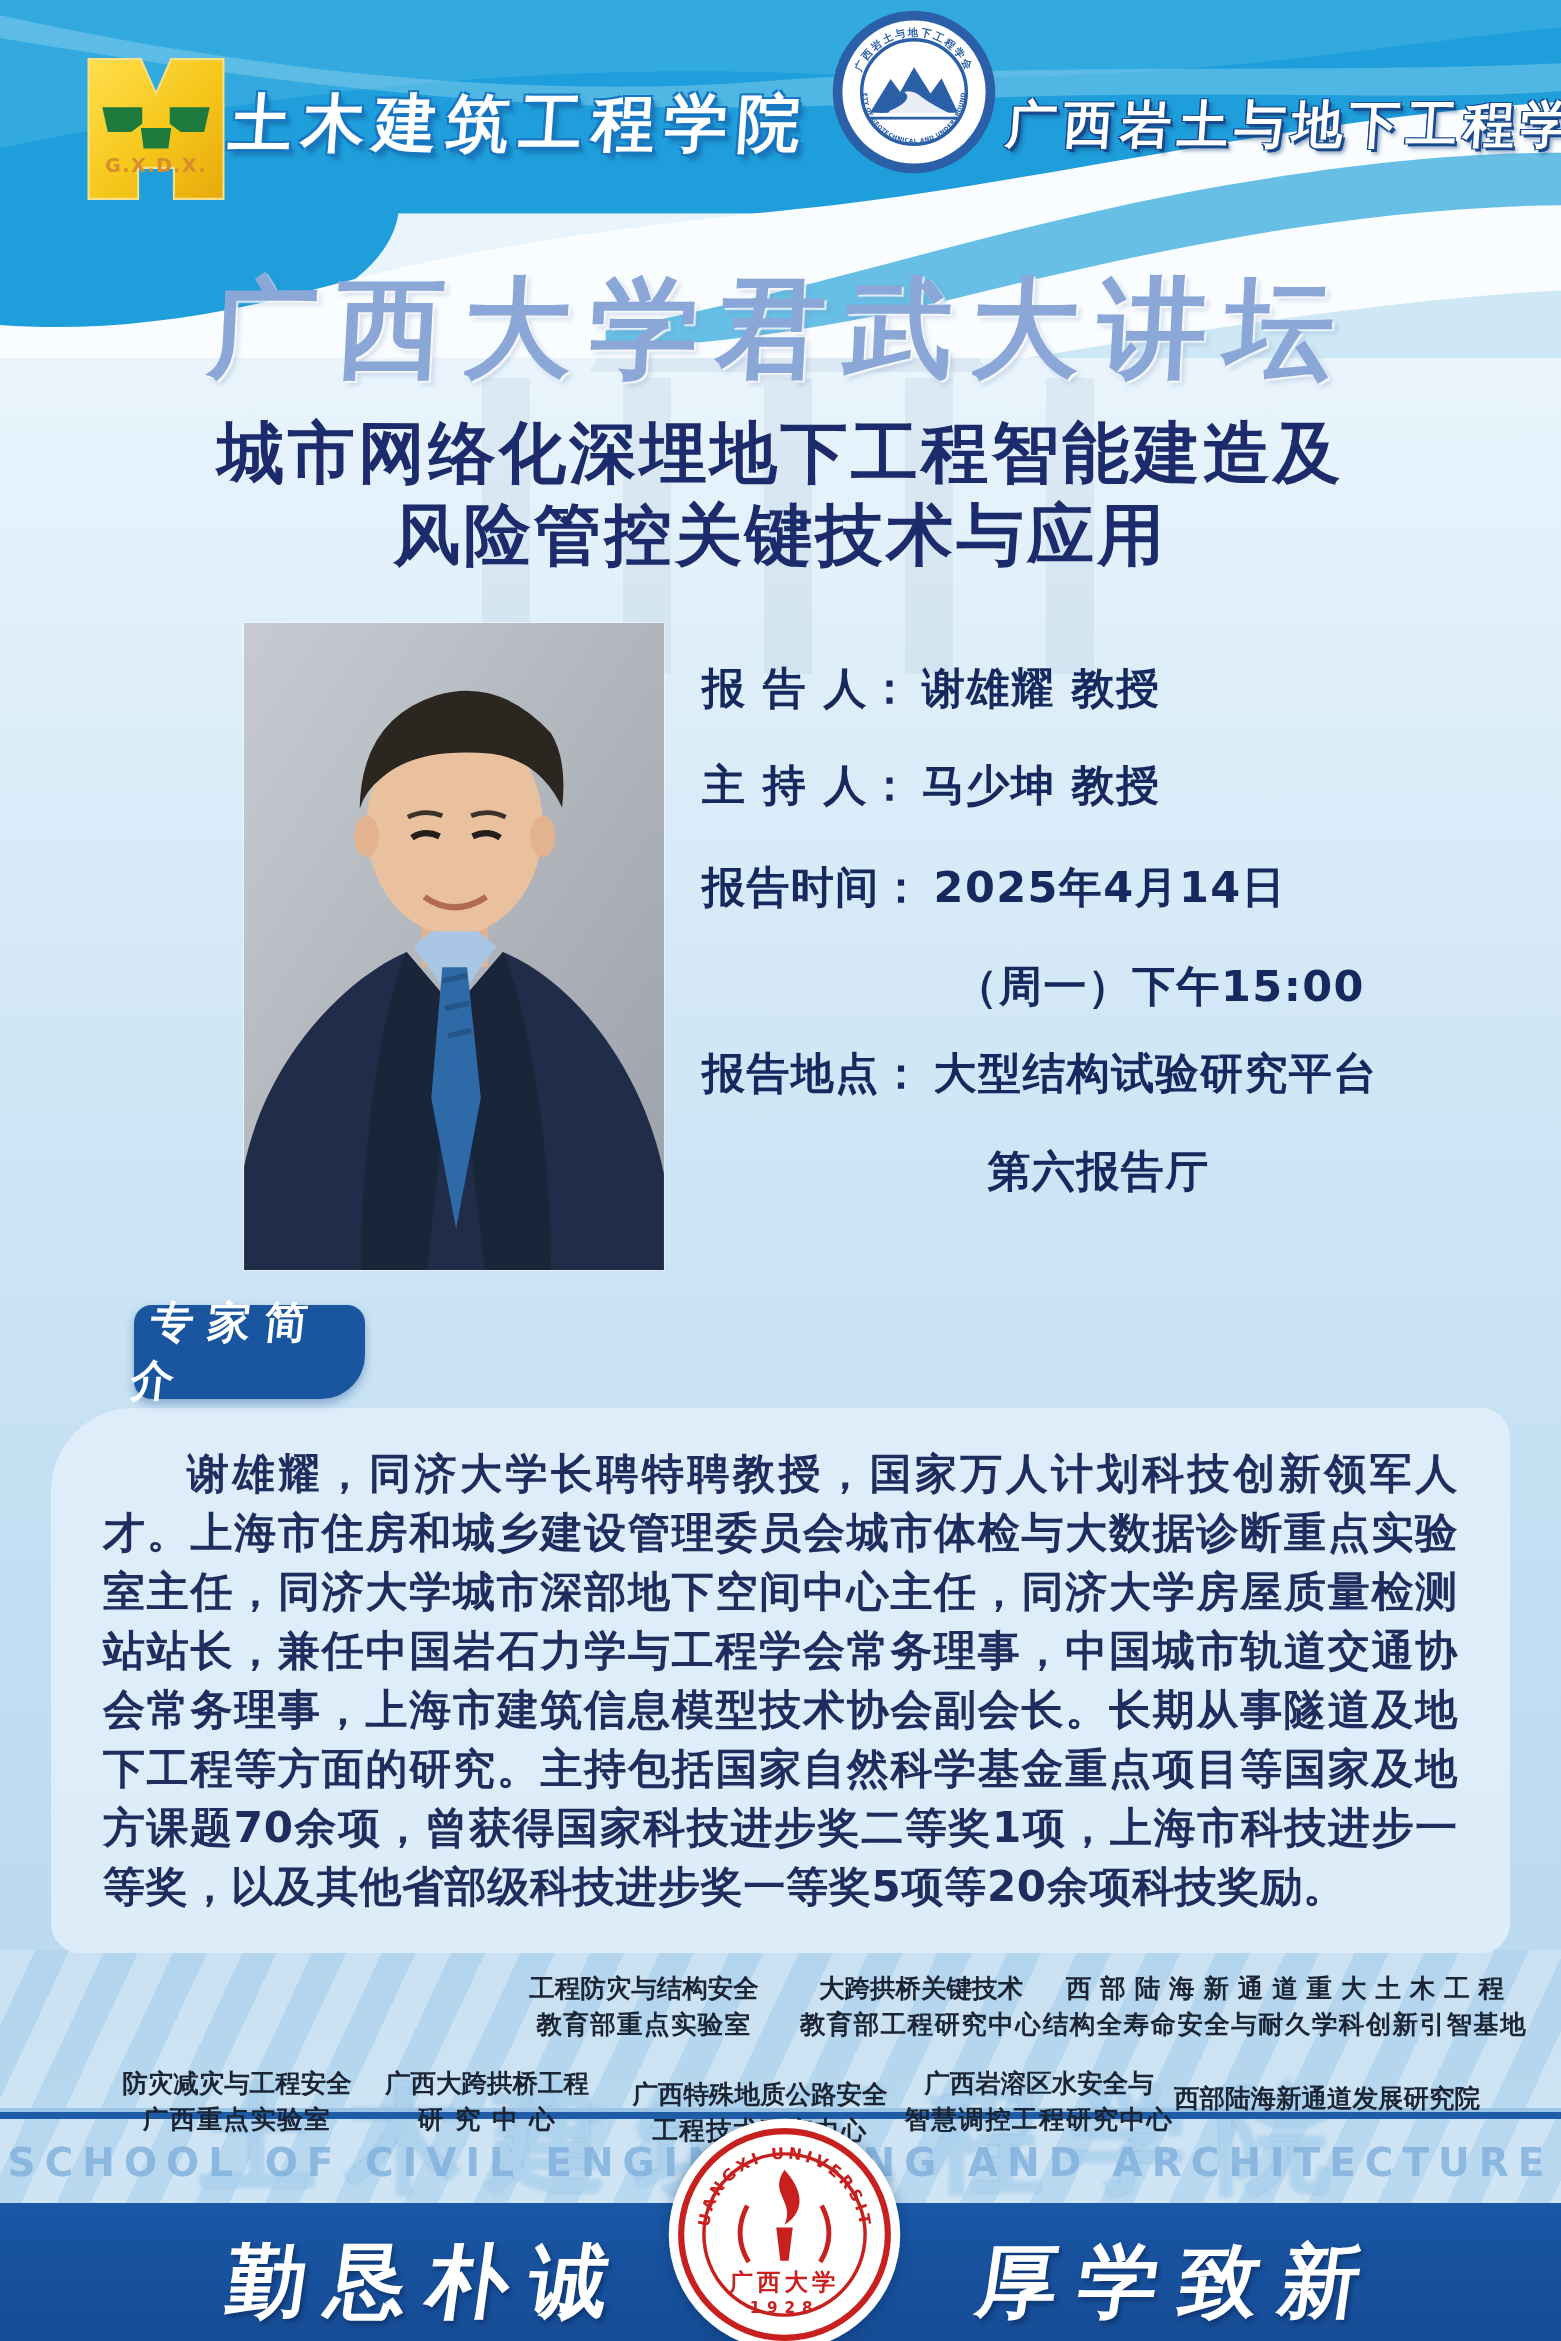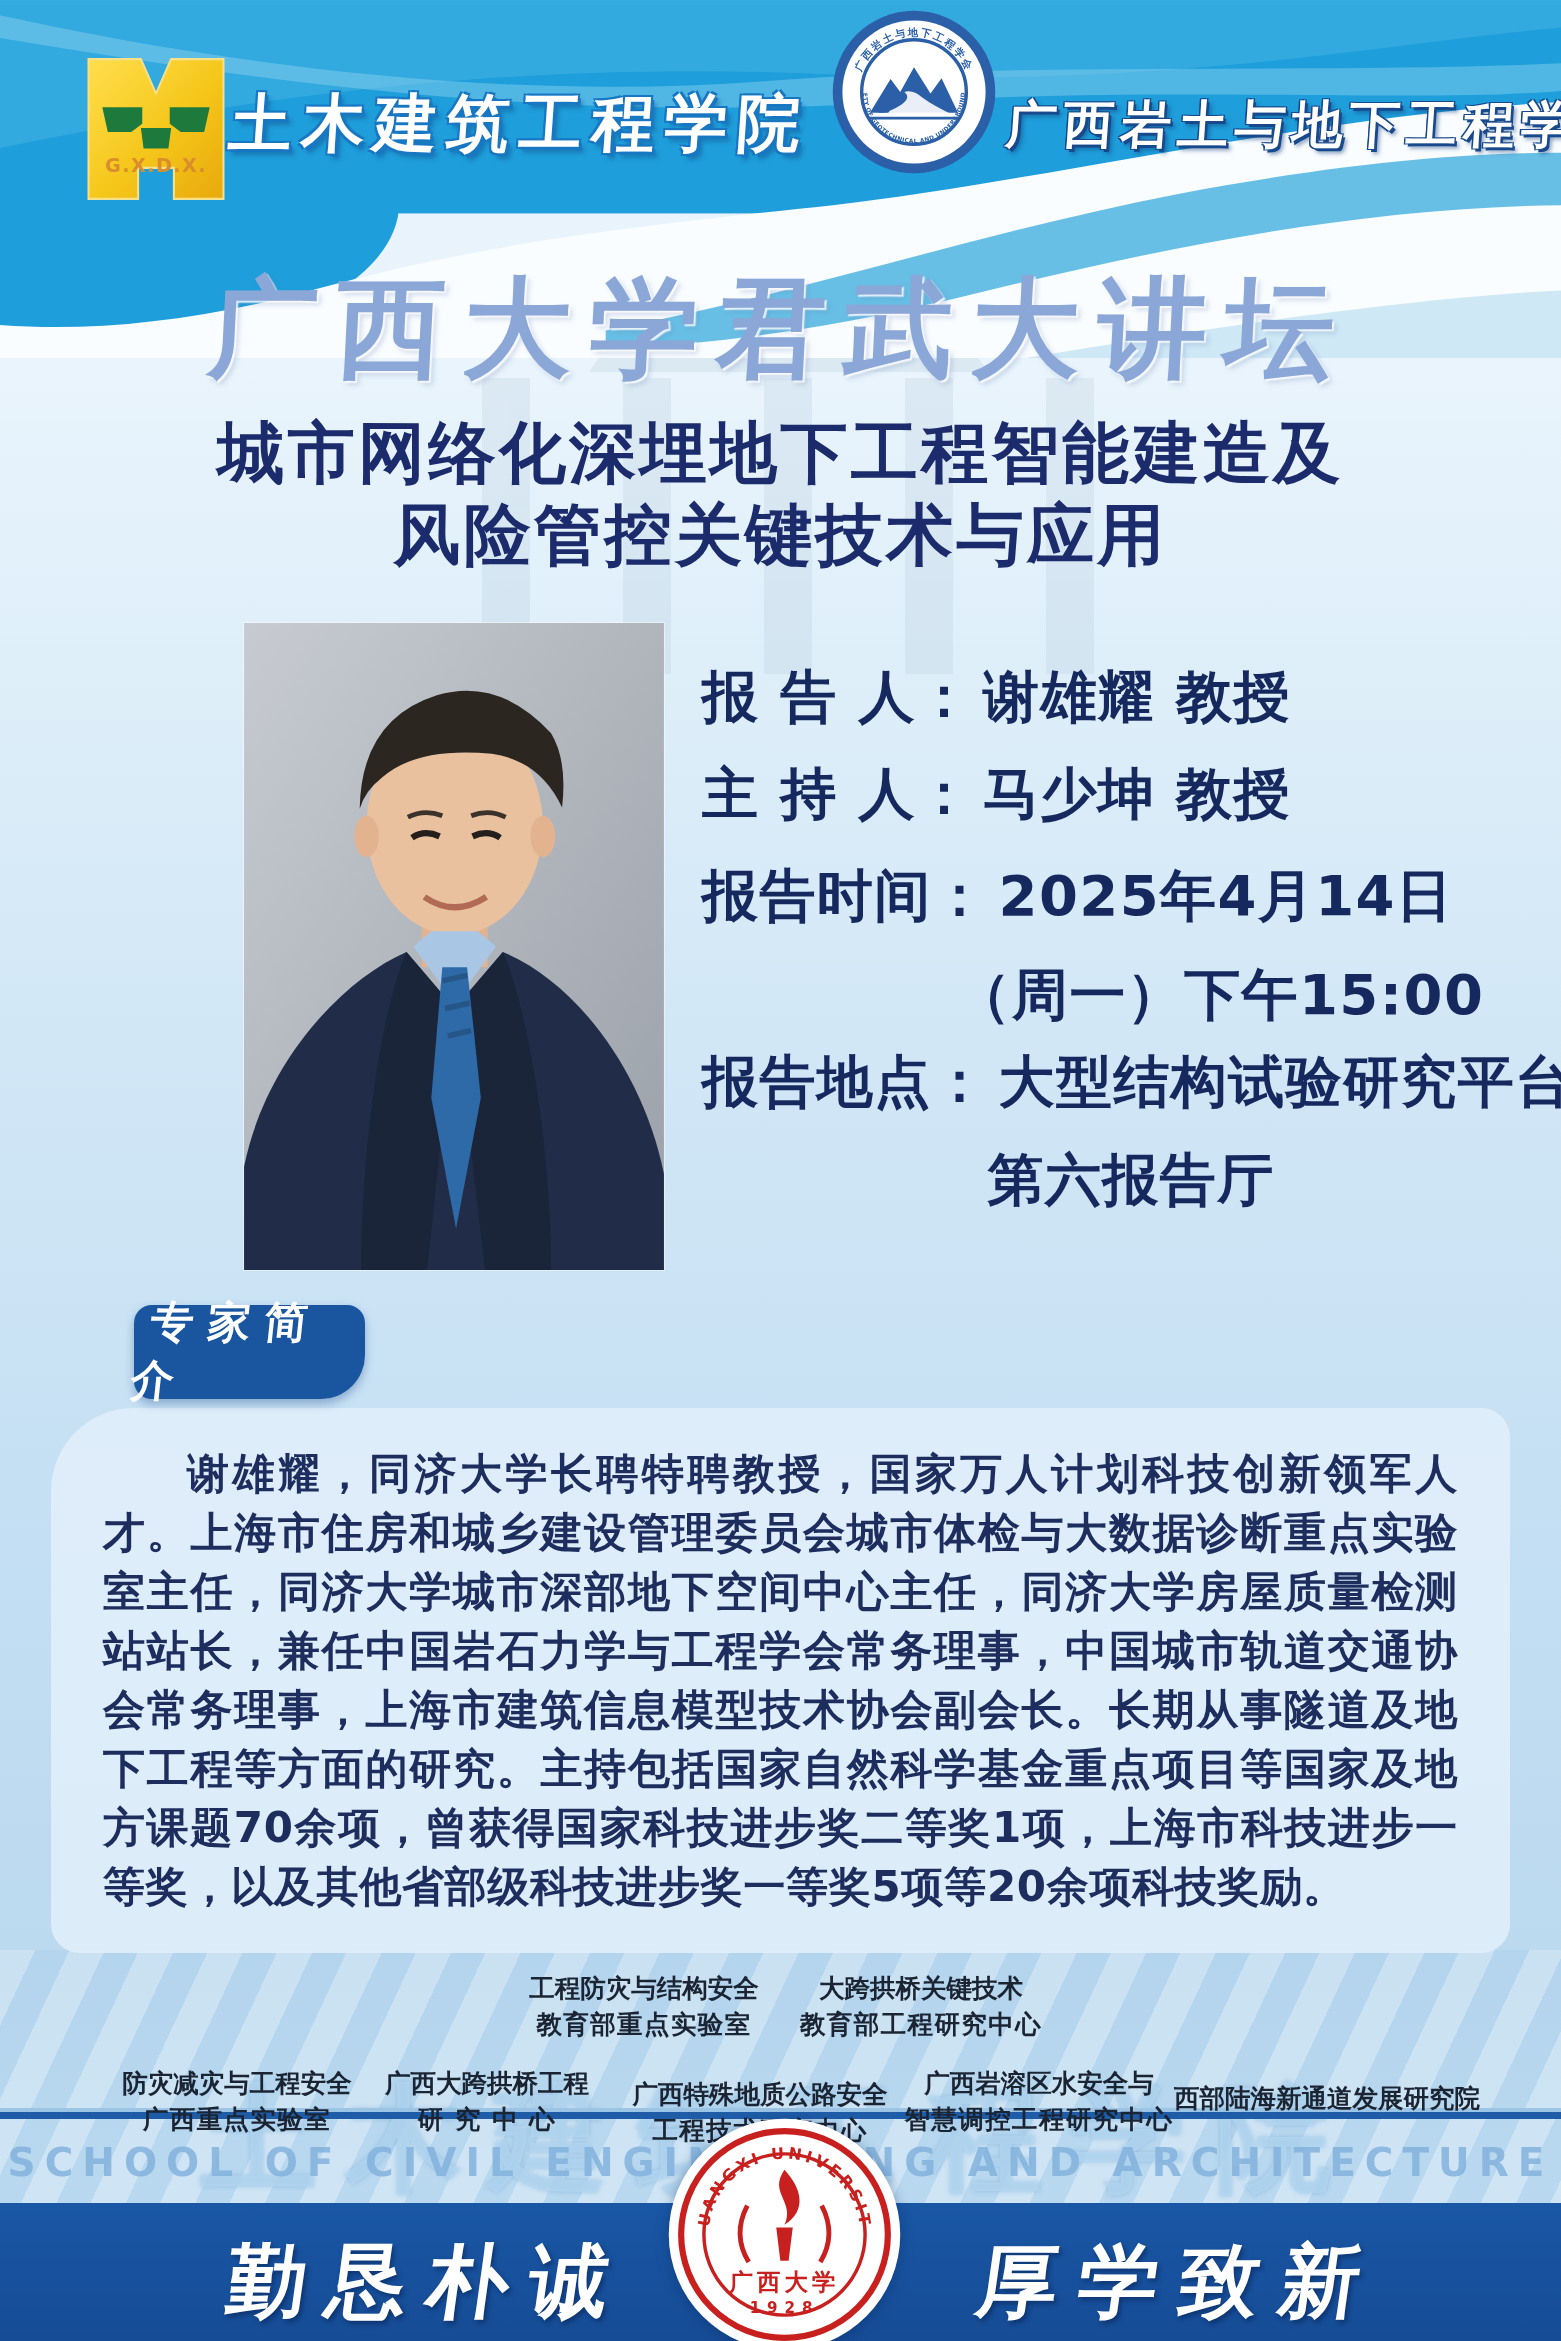--- a/index.html
+++ b/index.html
@@ -37,21 +37,21 @@
     text-shadow:2.1px 2.1px 1.4px rgba(255,255,255,.85),4.1px 4.1px 5.5px rgba(90,120,180,.25);
     transform:skewX(-3deg);
   }
   .lecture-title{position:absolute;width:1561px;text-align:center;z-index:3;
     font-size:67px;font-weight:900;letter-spacing:3.4px;color:#1b2b6b;white-space:nowrap;}
   .lecture-line1{top:408px;}
   .lecture-line2{top:490px;}
   
   .photo{position:absolute;left:244px;top:623px;z-index:3;box-shadow:0 0 0 0.7px rgba(255,255,255,.6);}
   
-  .info-line{position:absolute;z-index:3;white-space:nowrap;font-size:56px;font-weight:700;color:#16295e;}
+  .info-line{position:absolute;z-index:3;white-space:nowrap;font-size:43px;font-weight:700;color:#16295e;}
   .info-line .lbl{letter-spacing:1.4px;}
   .info-line .val{margin-left:9.6px;letter-spacing:1.4px;}
   .il1{left:702px;top:660px;}
   .il2{left:702px;top:757px;}
   .il3{left:702px;top:859px;}
   .il4{left:945px;top:958px;}
   .il5{left:702px;top:1045px;}
   .il6{left:978px;top:1143px;}
   
   .intro-badge{
@@ -201,20 +201,24 @@
   <div class="ghost-en">SCHOOL OF CIVIL ENGINEERING AND ARCHITECTURE</div>
 
   <div class="lab" style="left:644px;top:1970px;">
     <div class="l1">工程防灾与结构安全</div>
     <div class="l2">教育部重点实验室</div>
   </div>
   <div class="lab" style="left:921px;top:1970px;">
     <div class="l1">大跨拱桥关键技术</div>
     <div class="l2">教育部工程研究中心</div>
   </div>
+  <div class="lab" style="left:1285px;top:1970px;">
+    <div class="l1">西 部 陆 海 新 通 道 重 大 土 木 工 程</div>
+    <div class="l2">结构全寿命安全与耐久学科创新引智基地</div>
+  </div>
 
   <div class="lab" style="left:237px;top:2065px;">
     <div class="l1">防灾减灾与工程安全</div>
     <div class="l2">广西重点实验室</div>
   </div>
   <div class="lab" style="left:487px;top:2065px;">
     <div class="l1">广西大跨拱桥工程</div>
     <div class="l2">研  究  中  心</div>
   </div>
   <div class="lab" style="left:760px;top:2065px;margin-top:11px;">

